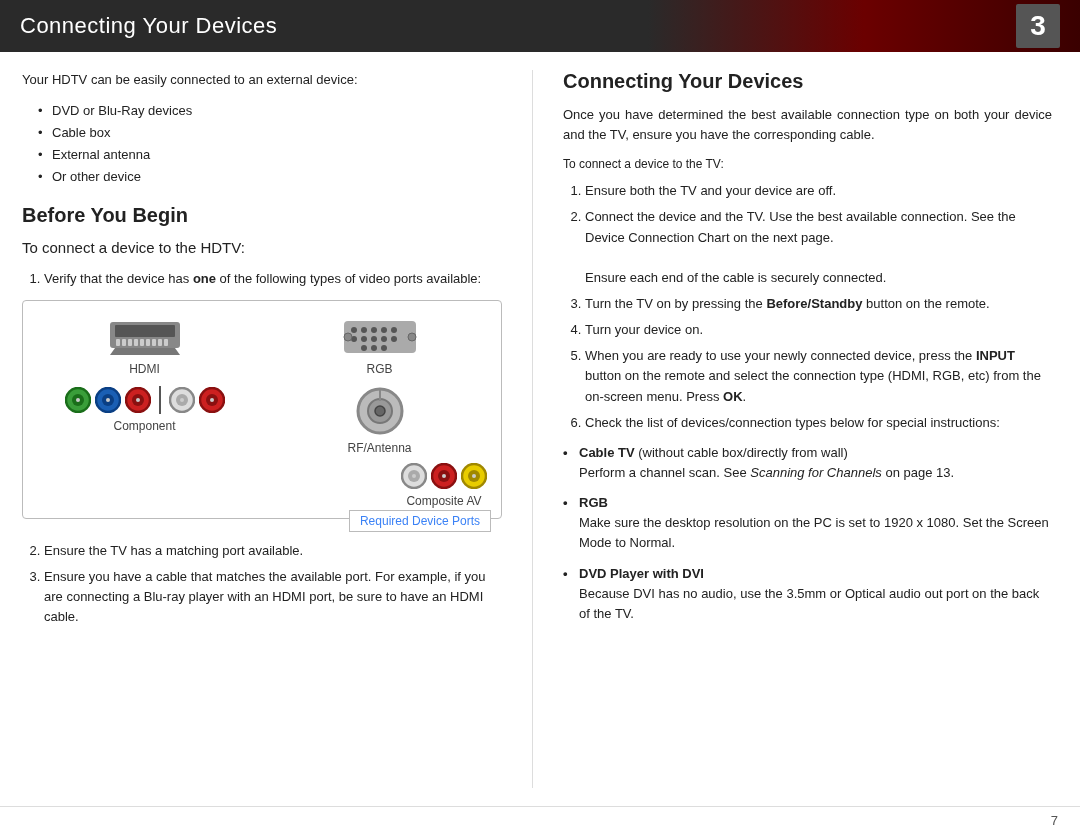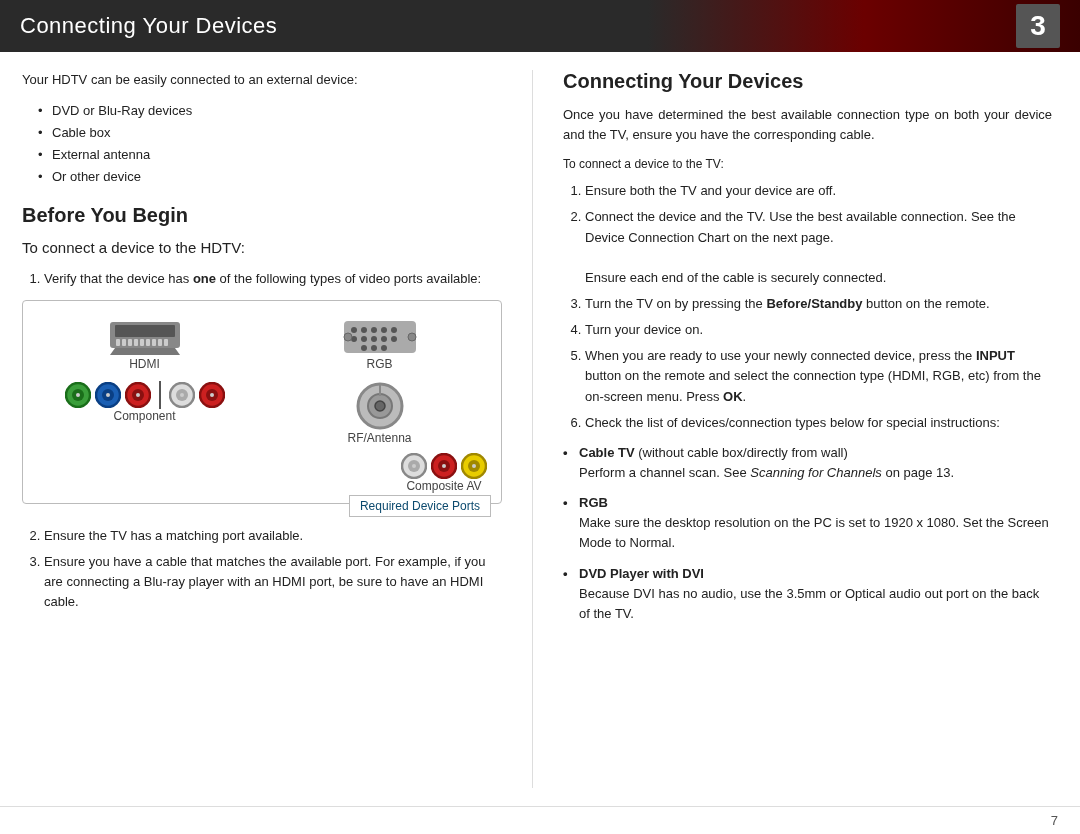--- a/index.html
+++ b/index.html
@@ -124,20 +124,21 @@
       display: grid;
       grid-template-columns: 1fr 1fr;
       gap: 10px 20px;
       margin-bottom: 8px;
     }
 
     .device-item {
       display: flex;
       flex-direction: column;
       align-items: center;
+      gap: 5px;
     }
 
     .device-label {
       font-size: 12px;
       color: #444;
       text-align: center;
     }
 
     
     .connectors-row {
@@ -162,21 +163,21 @@
 
     
     .caption-box {
       position: absolute;
       bottom: -14px;
       right: 10px;
       background: #fff;
       border: 1px solid #bbb;
       padding: 3px 10px;
       font-size: 12px;
-      color: #0c4a6e;
+      color: #3b82f6;
     }
 
     .box-wrapper {
       position: relative;
       margin-bottom: 22px;
     }
 
     
     .right-heading {
       font-size: 20px;

